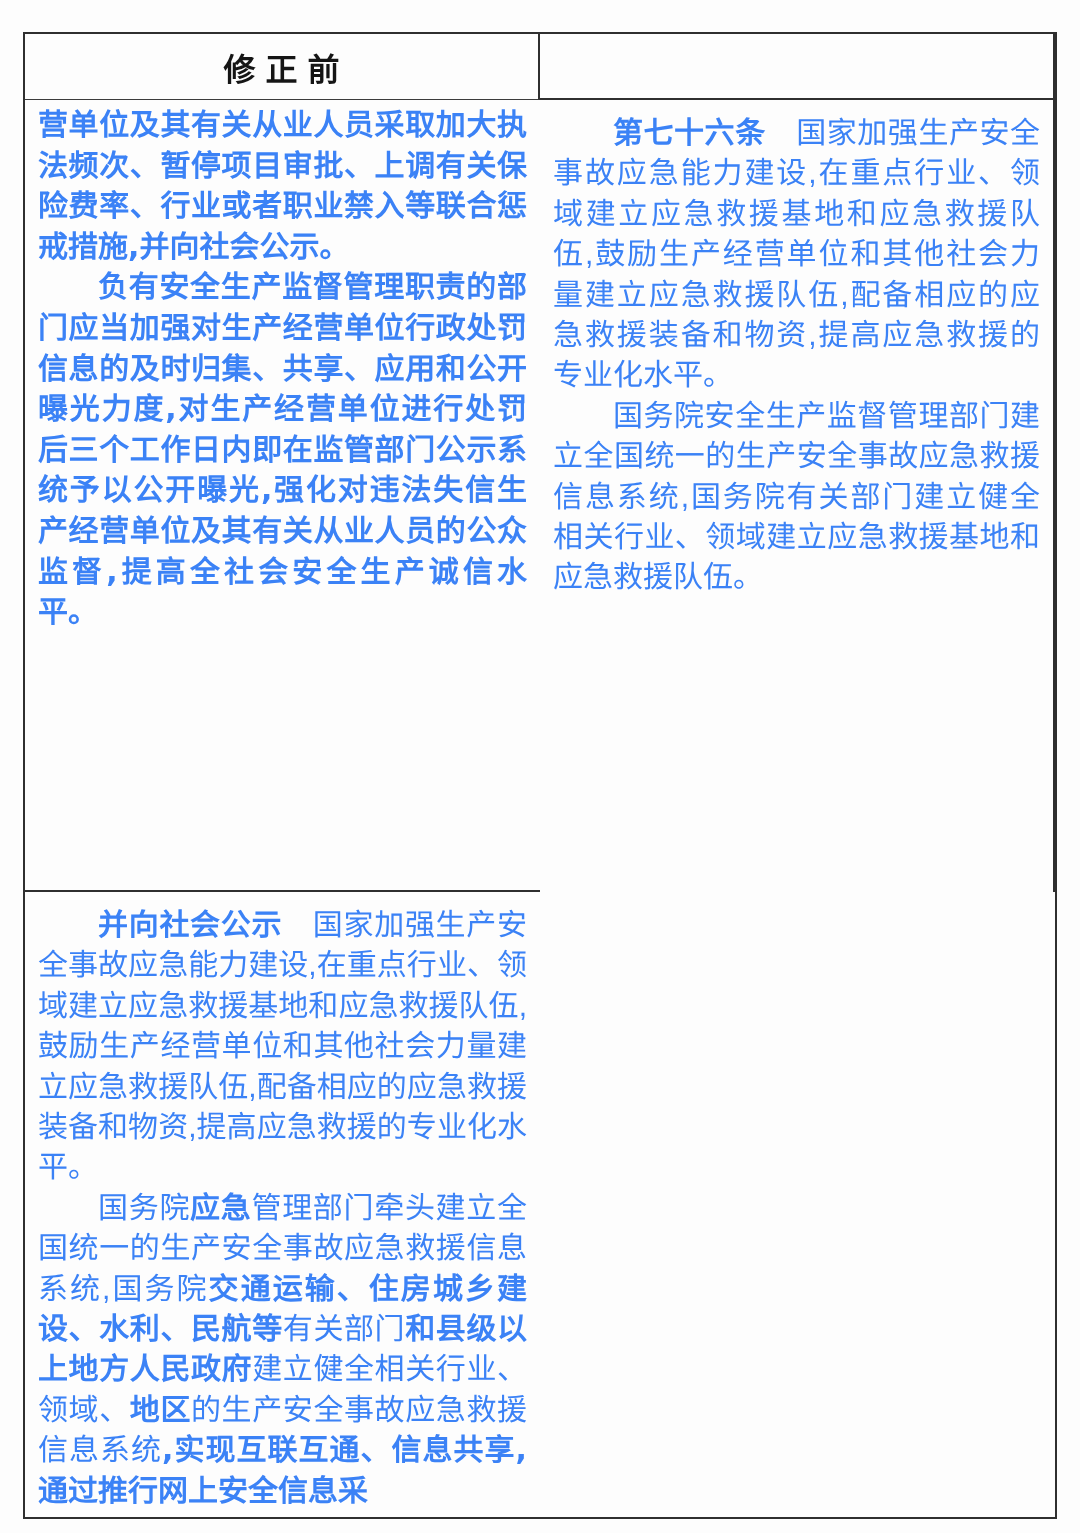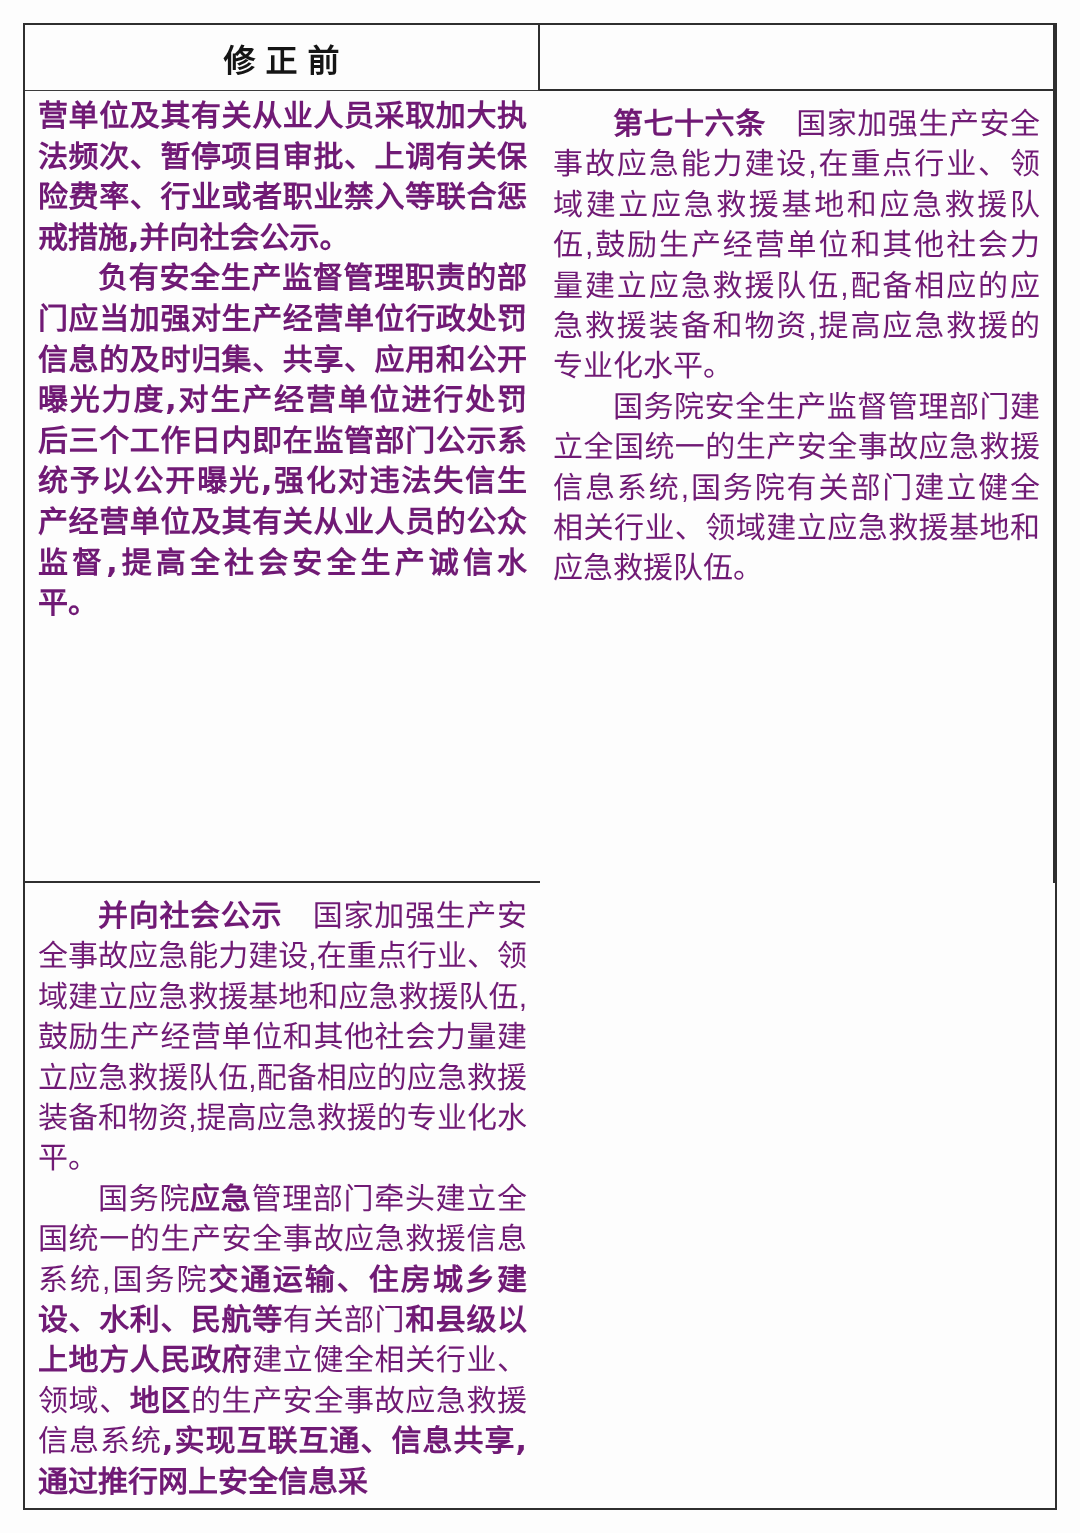--- a/index.html
+++ b/index.html
@@ -9,21 +9,21 @@
     width: 1080px;
     height: 1533px;
     background: #fdfdfd;
     color: #151515;
     font-family: "DejaVu Serif", serif;
     overflow: hidden;
   }
   .cmp-table {
     position: absolute;
     left: 23px;
-    top: 23px;
+    top: 32px;
     width: 1034px;
     height: 1487px;
     border: 2px solid #2f2f2f;
     display: grid;
     grid-template-columns: 1fr 1fr;
     grid-template-rows: 66px 792px 1fr;
     background: #fdfdfd;
   }
   .cell { overflow: hidden; }
   .col-before { border-right: 2px solid #2f2f2f; }
@@ -39,21 +39,21 @@
     text-indent: 10px;
   }
   .row1 { border-bottom: 2px solid #2f2f2f; }
   .body-cell { padding: 5px 13px 0 13px; }
   .row2-cell { padding-top: 13px; }
   .para {
     font-size: 30px;
     line-height: 40.6px;
     text-align: justify;
     text-justify: inter-character;
-    color: #701a75;
+    color: #3b82f6;
   }
   .row2-cell .para { line-height: 40.4px; }
   .para.indent { text-indent: 2em; }
   .run { font-family: Liberation Sans, sans-serif; font-weight: normal; }
   .run.bold { font-family: "DejaVu Sans", sans-serif; font-weight: 700; }
 </style>
 </head>
 <body>
 
 <div class="page">

